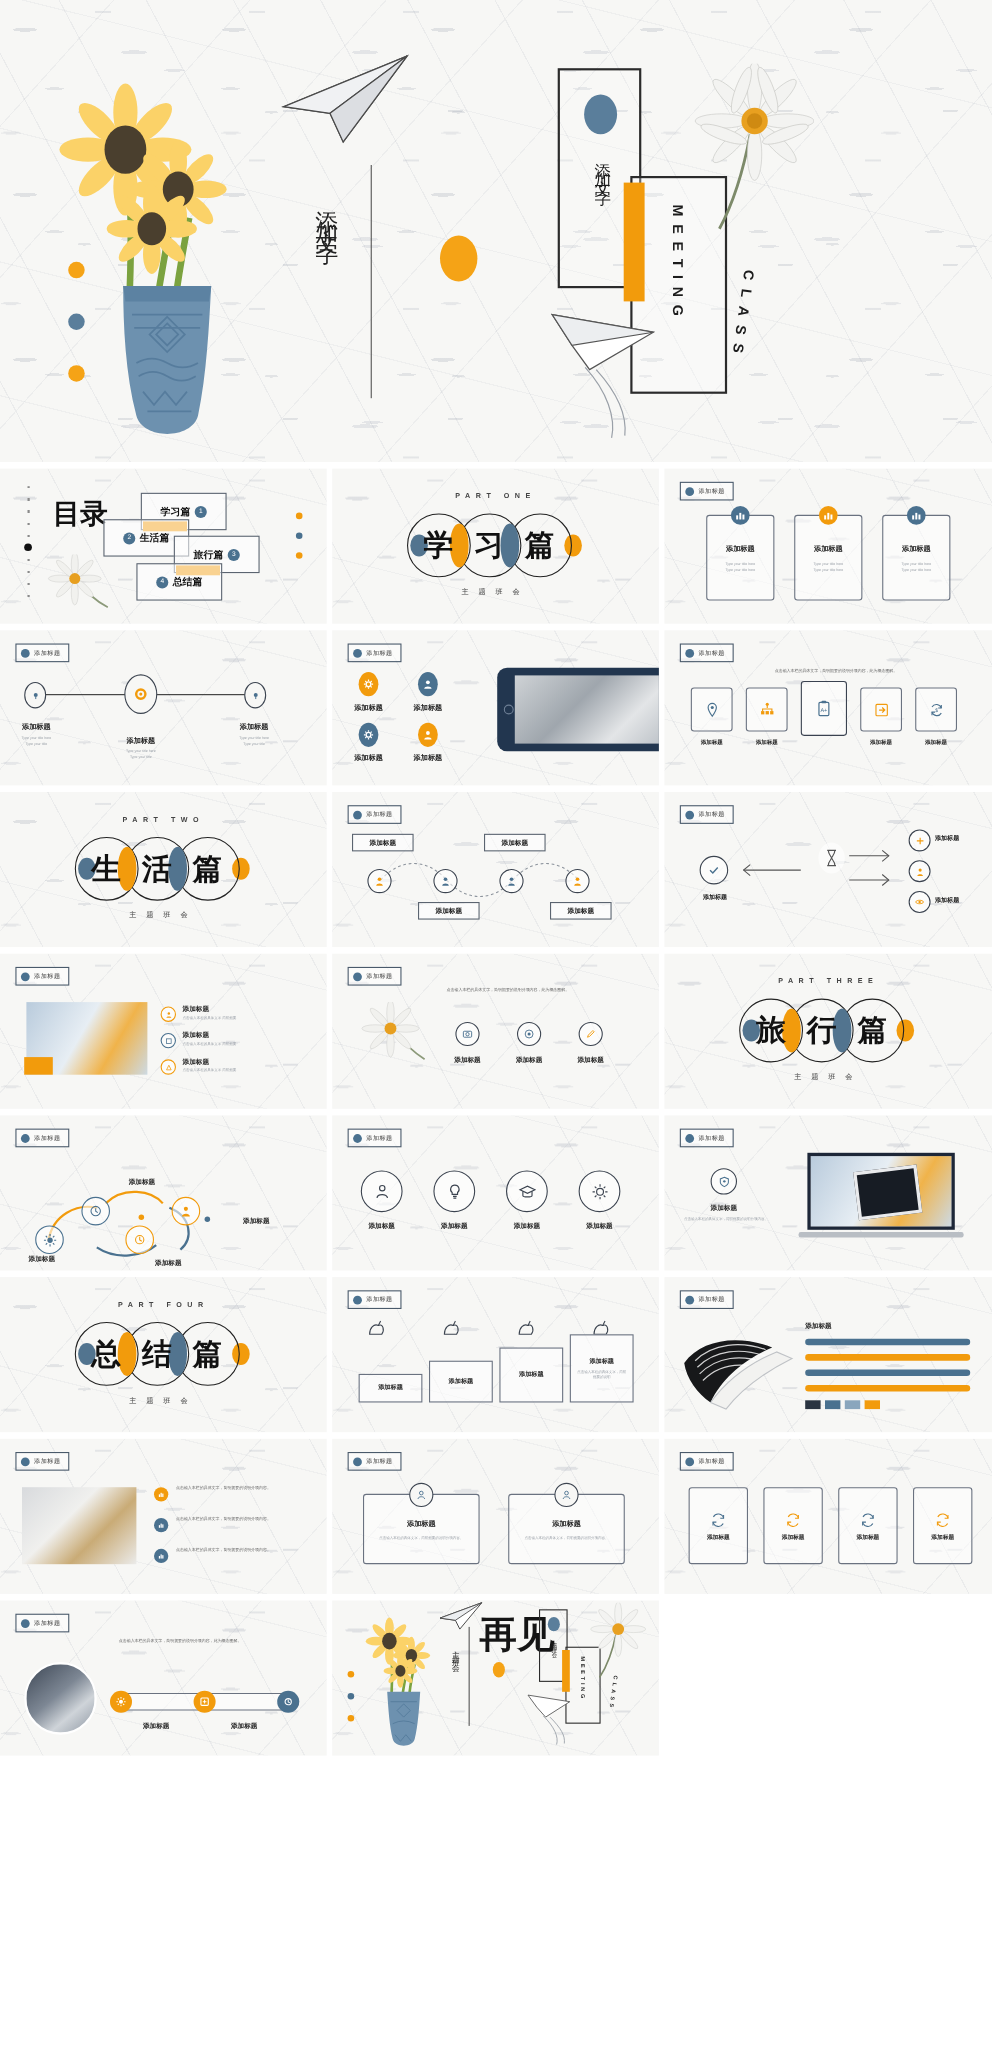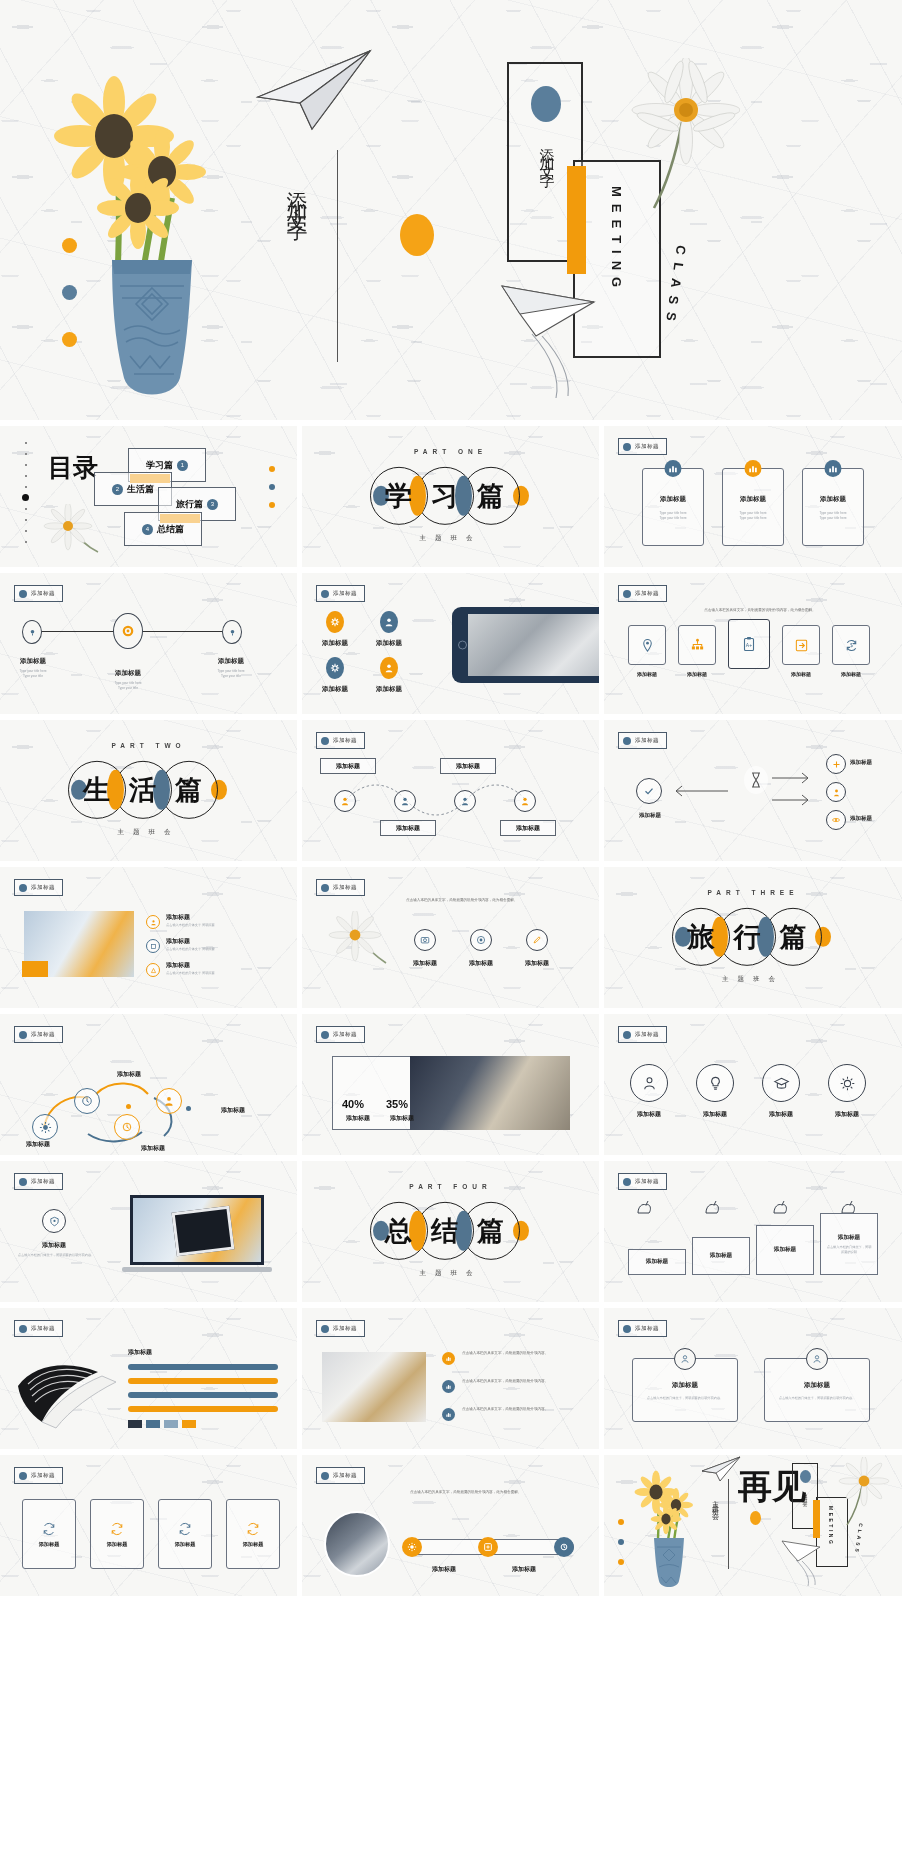--- a/index.html
+++ b/index.html
@@ -760,32 +760,20 @@
         </svg>
     </div>
     <div class="cap" style="position:absolute;left:94px;top:56px;width:70px;font-size:6px;">添加标题</div>
     <div class="cap" style="position:absolute;left:198px;top:92px;width:70px;font-size:6px;">添加标题</div>
     <div class="cap" style="position:absolute;left:8px;top:126px;width:60px;font-size:6px;">添加标题</div>
     <div class="cap" style="position:absolute;left:118px;top:130px;width:70px;font-size:6px;">添加标题</div>
     <i style="position:absolute;left:126px;top:90px;width:5px;height:5px;border-radius:50%;background:#f29b0c;"></i>
     <i style="position:absolute;left:186px;top:92px;width:5px;height:5px;border-radius:50%;background:#4a718f;"></i>
   </div>
 
-  <div class="slide paper">
-    <div class="badge">
-      <span class="bdot"></span>
-      <span class="btxt">添加标题</span>
-    </div>
-    <div style="position:absolute;left:30px;top:42px;width:238px;height:74px;border:1px solid #6a7280;background:rgba(255,255,255,.5);"></div>
-    <div class="photo dark" style="left:108px;top:42px;width:160px;height:74px;"></div>
-    <div style="position:absolute;left:40px;top:84px;font-size:11px;font-weight:700;color:#111;">40%</div>
-    <div class="cap" style="position:absolute;left:36px;top:100px;width:40px;font-size:6px;">添加标题</div>
-    <div style="position:absolute;left:84px;top:84px;font-size:11px;font-weight:700;color:#111;">35%</div>
-    <div class="cap" style="position:absolute;left:80px;top:100px;width:40px;font-size:6px;">添加标题</div>
-  </div>
 
   <div class="slide paper">
     <div class="badge">
       <span class="bdot"></span>
       <span class="btxt">添加标题</span>
     </div>
     <div class="ico-ring" style="position:absolute;left:26px;top:50px;width:38px;height:38px;">
       <svg width="17" height="17" viewBox="0 0 18 18">
           <circle cx="9" cy="5.5" r="2.6" fill="none" stroke="#3c4450" stroke-width="1.1"></circle>
           <path d="M4 15 C4 10.5 14 10.5 14 15" fill="none" stroke="#3c4450" stroke-width="1.1"></path>

